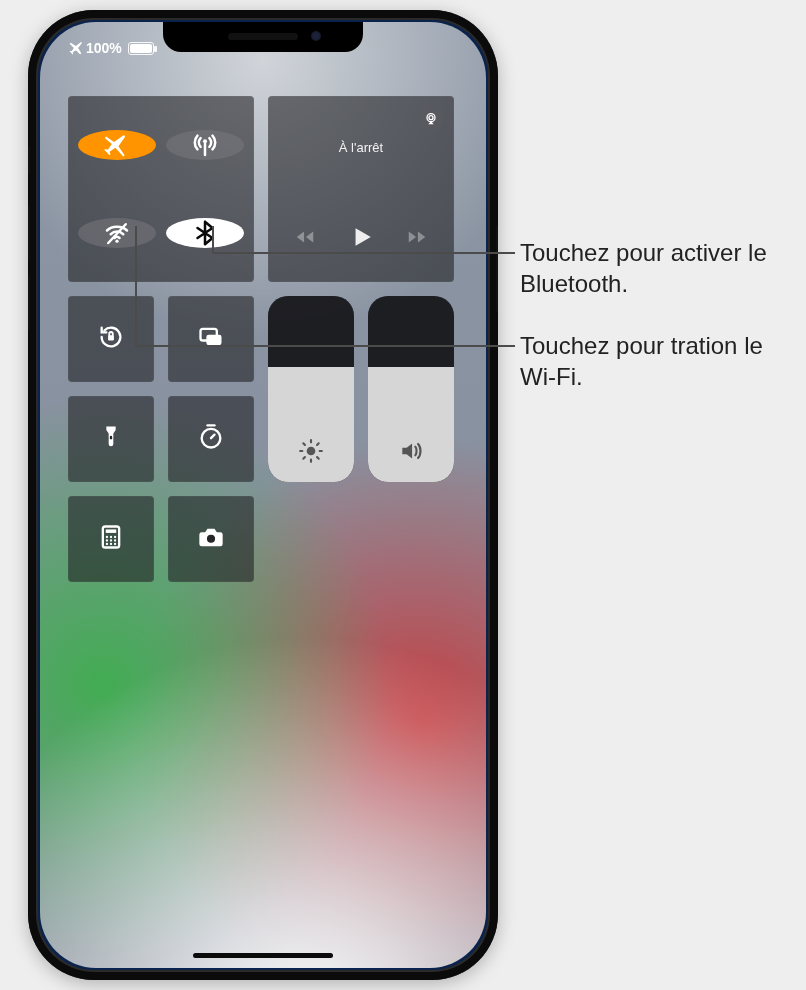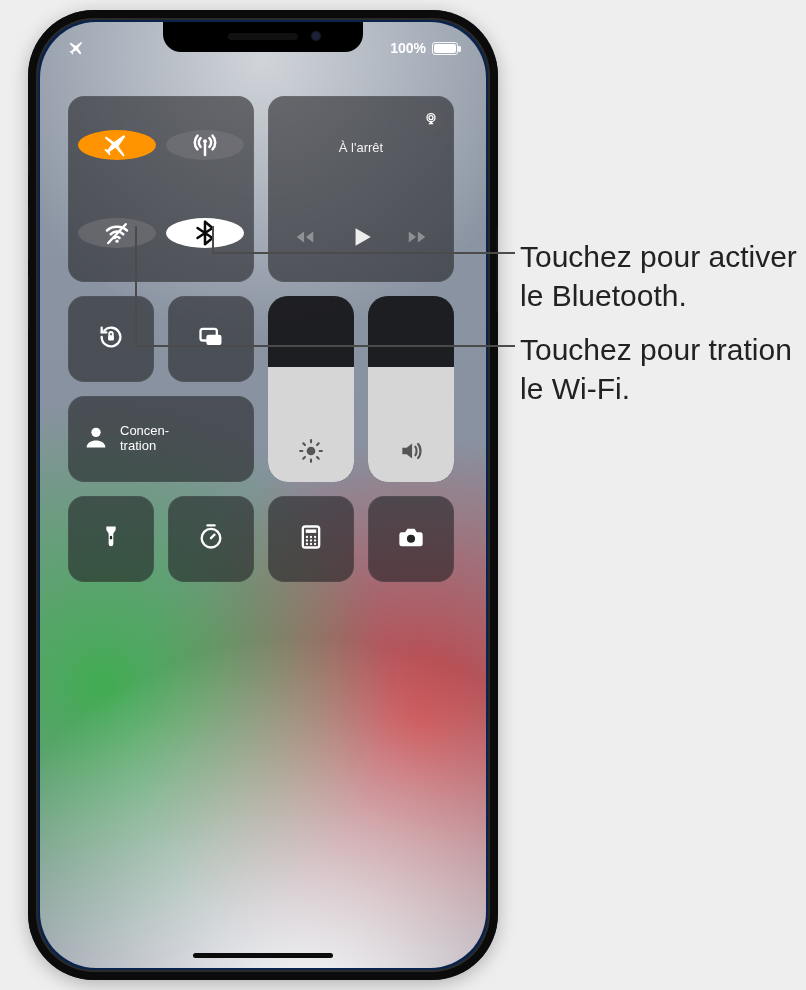--- a/index.html
+++ b/index.html
@@ -43,39 +43,39 @@
   .notch .cam{ position:absolute; width:10px; height:10px; border-radius:50%; background:#1c2237; right:42px; top:9px; box-shadow: inset 0 0 2px #0a0a0a, 0 0 0 2px #000;}
   .side-buttons .btn{ position:absolute; background:#111; border-radius:3px; }
   .side-buttons .mute{ left:-4px; top:135px; width:6px; height:30px; }
   .side-buttons .volup{ left:-4px; top:195px; width:6px; height:56px; }
   .side-buttons .voldn{ left:-4px; top:265px; width:6px; height:56px; }
   .side-buttons .power{ right:-4px; top:215px; width:6px; height:88px; }
 
   
   .statusbar{
     position:absolute; top:8px; left:0; right:0; height:36px; z-index:4;
-    display:flex; justify-content:space-between; align-items:center;
+    display:flex; justify-content:flex-start; align-items:center;
     padding:0 28px;
     color:#fff; font-size:14px; font-weight:600;
   }
   .statusbar .right{ display:flex; align-items:center; gap:6px; }
   .battery{
     width:26px; height:13px; border:1px solid rgba(255,255,255,0.9); border-radius:3px; position:relative;
   }
   .battery::after{ content:""; position:absolute; right:-4px; top:3px; width:3px; height:6px; background:rgba(255,255,255,0.9); border-radius:1px;}
   .battery .fill{ position:absolute; inset:1px; background:#fff; border-radius:2px;}
 
   
   .cc{
     position:absolute; left:28px; top:74px; right:28px;
     display:grid; grid-template-columns: repeat(4, 86px); grid-auto-rows: 86px; gap:14px;
     z-index:3;
   }
   .tile{
-    position:relative; border-radius:16px;
+    position:relative; border-radius:4px;
     background:rgba(30,30,33,0.58);
     box-shadow: inset 0 0 0 1px rgba(255,255,255,0.04);
     color:#fff;
     display:flex; align-items:center; justify-content:center;
   }
   .span2x2{ grid-column: span 2; grid-row: span 2; }
   .span2x1{ grid-column: span 2; }
   .span1x2{ grid-row: span 2; }
 
   
@@ -119,21 +119,21 @@
 
   
   .home-ind{
     position:absolute; bottom:10px; left:50%; transform:translateX(-50%);
     width:140px; height:5px; border-radius:3px; background:#0b0b0b;
     z-index:6;
   }
 
   
   .callout{
-    position:absolute; font-size:30px; color:#222; line-height:1.3;
+    position:absolute; font-size:24px; color:#222; line-height:1.3;
   }
 
   .callout1{ left:520px; top:237px; width:280px;}
   .callout2{ left:520px; top:330px; width:280px;}
 
   
   .leader{ position:absolute; background:#4b4b4b; z-index:7;}
   .leader.h{ height:1.5px;}
   .leader.v{ width:1.5px;}
 
@@ -269,30 +269,20 @@
           <svg viewBox="0 0 24 24">
               <g fill="none" stroke="#555" stroke-width="2" stroke-linecap="round">
             <path d="M4 9v6h4l5 4V5L8 9H4z" fill="#555" stroke="none"></path>
             <path d="M16 8c1.5 1.5 1.5 6.5 0 8"></path>
                 <path d="M18.5 5.5c3 3 3 10 0 13"></path>
           </g>
             </svg>
         </span>
       </div>
 
-      <div class="tile span2x1 focus">
-        <span class="icon24">
-          <svg width="22" height="22" viewBox="0 0 24 24" fill="#fff">
-              <circle cx="12" cy="8" r="4"></circle>
-              <path d="M4 21c0-4 4-6 8-6s8 2 8 6z"></path>
-            </svg>
-        </span>
-        <span class="flabel" style="white-space:pre-line;">Concen-
-tration</span>
-      </div>
 
       <div class="tile">
         <span class="icon24">
           <svg viewBox="0 0 24 24" fill="#fff">
               <path d="M8 3h8v3l-2 3v9a2 2 0 0 1-4 0V9L8 6z"></path>
               <rect x="11" y="11" width="2" height="3" rx="1" fill="#262629"></rect>
             </svg>
         </span>
       </div>
       <div class="tile">

